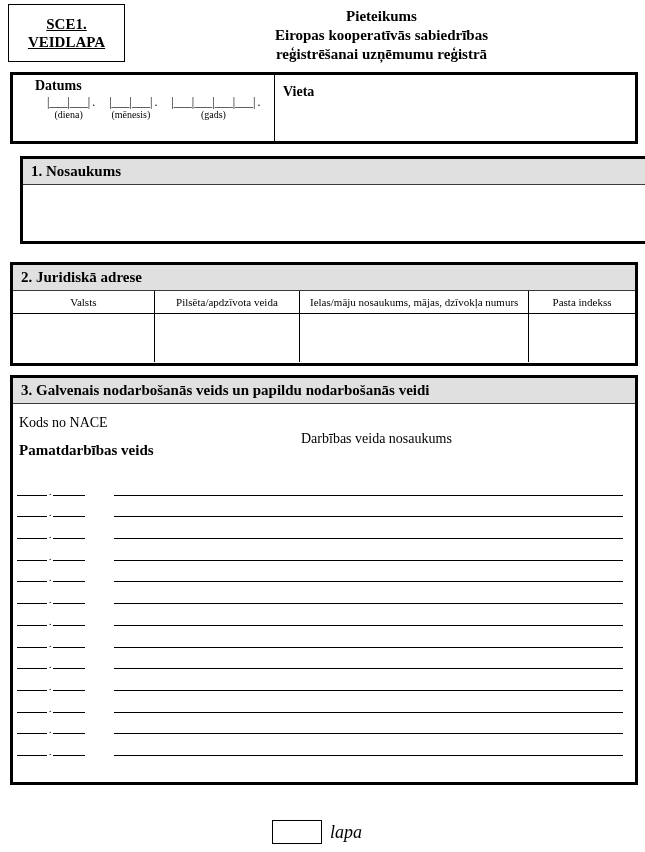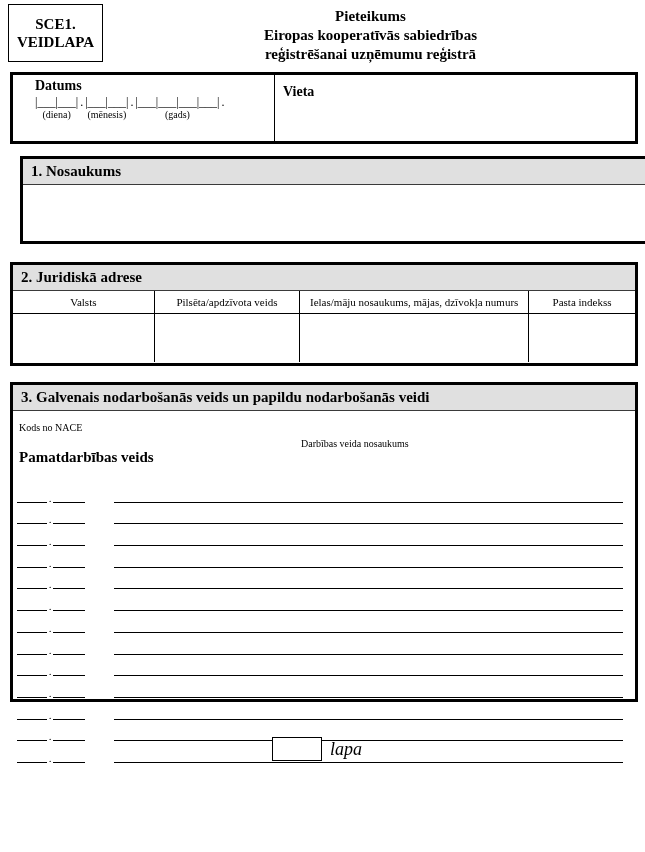--- a/index.html
+++ b/index.html
@@ -13,83 +13,84 @@
     position: relative;
     width: 645px;
     height: 852px;
     background: #ffffff;
     overflow: hidden;
   }
 
   
   .top-header { display: flex; padding: 4px 7px 0 8px; }
   .badge-box {
-    width: 95px; height: 58px;
+    width: 117px; height: 58px;
     border: 1px solid #000;
     display: flex; flex-direction: column;
     justify-content: center; align-items: center;
     font-weight: bold; font-size: 15px; line-height: 18px;
     flex-shrink: 0;
+    text-decoration: underline;
   }
   .title-block {
     flex: 1; text-align: center;
     font-weight: bold; font-size: 15px; line-height: 19px;
     padding-top: 3px;
   }
 
   
   .header-table {
     margin: 8px 7px 0 10px;
     width: 628px; height: 72px;
     border: 3px solid #000;
     display: flex;
   }
   .datums-cell { width: 262px; border-right: 1px solid #000; padding: 3px 22px; }
   .vieta-cell { flex: 1; padding: 9px 8px; }
   .cell-label { font-weight: bold; font-size: 14px; }
   .date-line { margin-top: 2px; white-space: nowrap; }
-  .date-group { display: inline-block; vertical-align: top; text-align: center; }
+  .date-group { display: inline-block; vertical-align: top; text-align: center; margin-left: 12px; }
   .date-cells { font-size: 12px; line-height: 13px; letter-spacing: 0px; }
   .date-caption { font-size: 10px; line-height: 11px; }
   .date-sep { display: inline-block; vertical-align: top; font-size: 12px; line-height: 13px; padding: 0 2px; }
 
   
   .section {
     margin-left: 10px;
     width: 628px;
     border: 3px solid #000;
   }
   .section-header {
     background: #e0e0e0;
     border-bottom: 1px solid #3a3a3a;
     padding: 3px 8px 4px 8px;
     font-weight: bold; font-size: 15px; line-height: 18px;
   }
   .sec1 { margin-top: 12px; height: 88px; margin-left: 20px; }
   .sec2 { margin-top: 18px; height: 104px; }
-  .sec3 { margin-top: 16px; height: 320px; }
+  .sec3 { margin-top: 9px; height: 410px; }
 
   .sec1-content { height: 56px; }
 
   
   .addr-table { width: 100%; border-collapse: collapse; table-layout: fixed; }
   .addr-table th {
     font-weight: normal; font-size: 11px; text-align: center;
     padding: 4px 9px; border-bottom: 1px solid #000;
     height: 22px;
   }
   .addr-table th + th, .addr-table td + td { border-left: 1px solid #000; }
   .addr-table td { height: 49px; }
   .col-valsts { width: 22.7%; }
   .col-pilseta { width: 23.4%; }
   .col-ielas { width: 36.8%; }
   .col-pasta { width: 17.1%; }
 
   
-  .s3-labels { position: relative; height: 14px; margin-top: 11px; font-size: 10px; }
+  .s3-labels { position: relative; height: 14px; margin-top: 11px; font-size: 14px; }
   .s3-label-left { position: absolute; left: 6px; top: 0; }
   .s3-label-right { position: absolute; left: 288px; top: 16px; }
   .s3-subheading { font-weight: bold; font-size: 15px; margin: 13px 0 0 6px; }
   .nace-rows { margin-top: 15px; }
   .nace-row {
     height: 21.7px;
     display: flex; align-items: flex-end;
     padding: 0 12px 0 4px;
   }
   .code-a { width: 30px; border-bottom: 1px solid #000; height: 1px; }
@@ -152,21 +153,21 @@
     <table class="addr-table">
       <colgroup>
         <col class="col-valsts">
           <col class="col-pilseta">
           <col class="col-ielas">
           <col class="col-pasta">
       </colgroup>
       <thead>
         <tr>
           <th>Valsts</th>
-          <th>Pilsēta/apdzīvota veids</th>
+          <th>Pilsēta/apdzīvota veida</th>
           <th>Ielas/māju nosaukums, mājas, dzīvokļa numurs</th>
           <th>Pasta indekss</th>
         </tr>
       </thead>
       <tbody>
         <tr>
           <td></td>
           <td></td>
           <td></td>
           <td></td>

